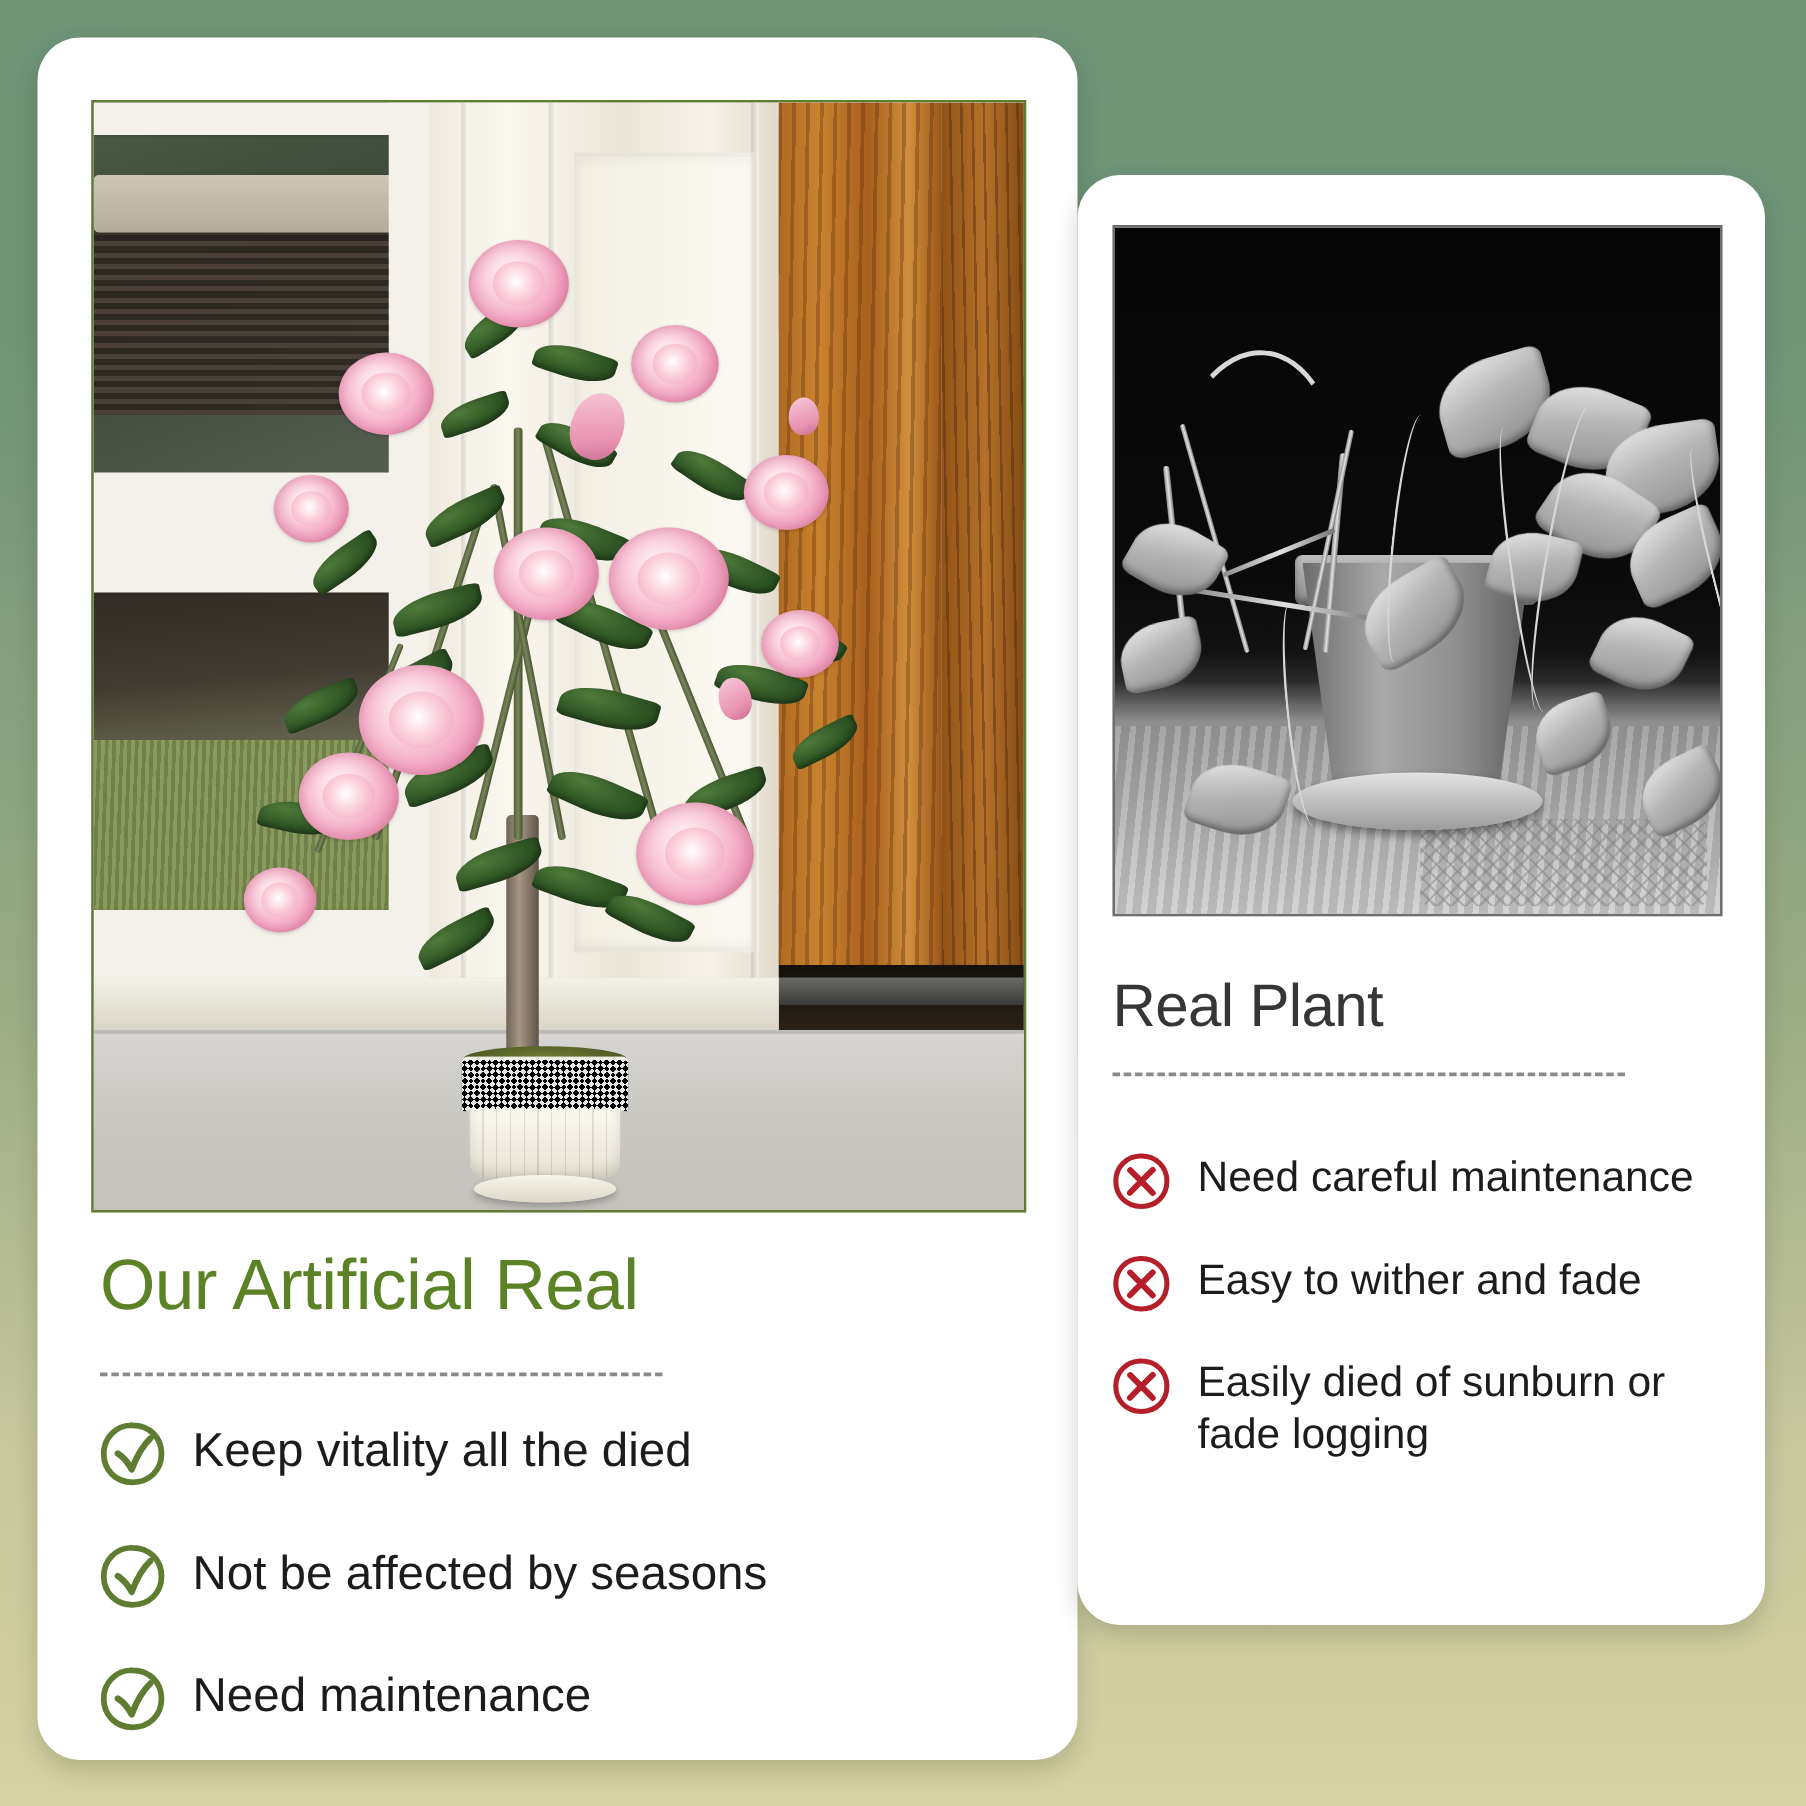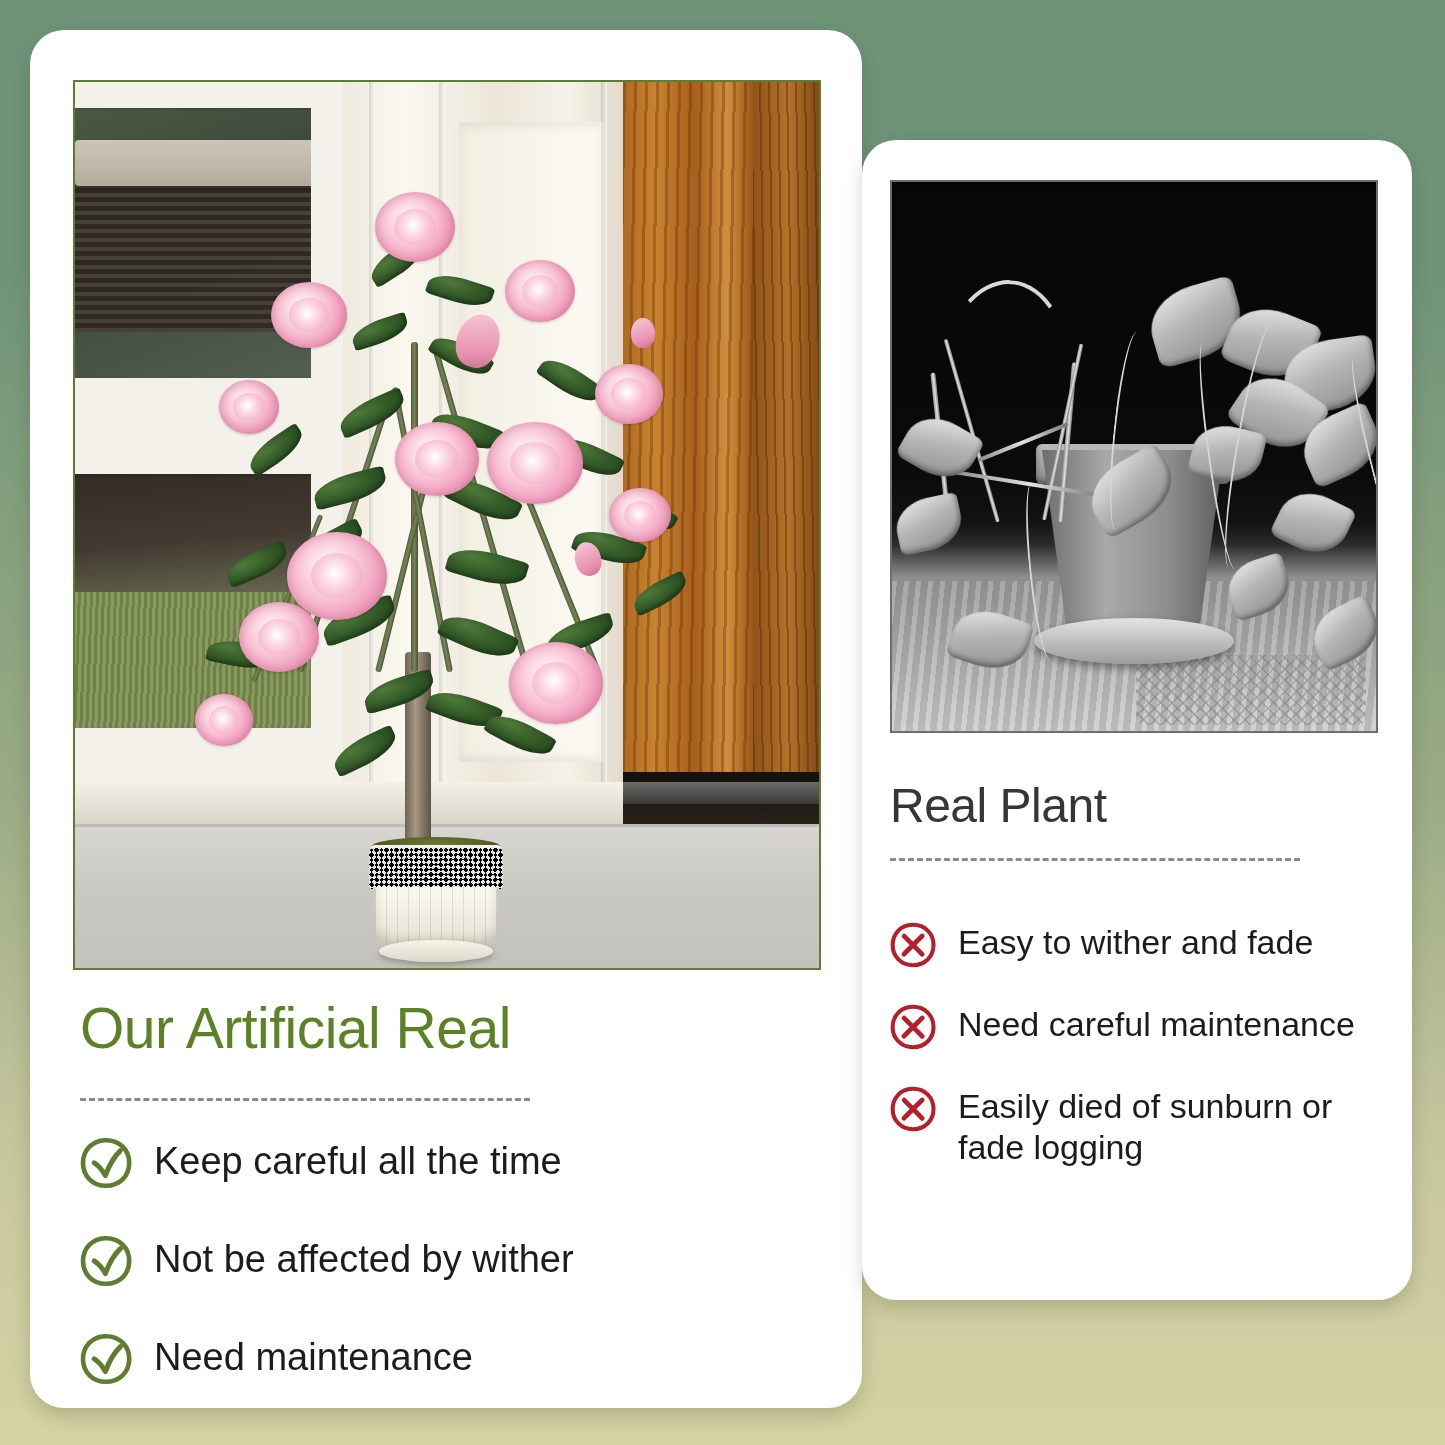--- a/index.html
+++ b/index.html
@@ -434,32 +434,32 @@
   <div class="feature-list" id="list-artificial">
 
     <div class="feature-item">
       <span class="f-icon">
         <svg viewBox="0 0 52 52" width="52" height="52">
           <path d="M26 3.2 C39.6 3.2 49.2 13 49.2 26 C49.2 39.2 39.4 48.8 26 48.8 C12.6 48.8 3 39 3 26 C3 13.2 12.4 3.6 25 3.2" fill="none" stroke="#5E7D31" stroke-width="4.6" stroke-linecap="round"></path>
           <path d="M7.5 11 C12 6.2 18.5 3.4 26 3.4" fill="none" stroke="#5E7D31" stroke-width="2" stroke-linecap="round" opacity=".55"></path>
           <path d="M14.2 25.8 C18.4 28.4 22.2 32.6 25.4 38.6 C29.4 27.4 34.2 19.6 40.4 13.6" fill="none" stroke="#5E7D31" stroke-width="5" stroke-linecap="round" stroke-linejoin="round"></path>
         </svg>
       </span>
-      <span class="f-label">Keep careful all the time</span>
+      <span class="f-label">Keep vitality all the died</span>
     </div>
 
     <div class="feature-item">
       <span class="f-icon">
         <svg viewBox="0 0 52 52" width="52" height="52">
           <path d="M26 3.2 C39.6 3.2 49.2 13 49.2 26 C49.2 39.2 39.4 48.8 26 48.8 C12.6 48.8 3 39 3 26 C3 13.2 12.4 3.6 25 3.2" fill="none" stroke="#5E7D31" stroke-width="4.6" stroke-linecap="round"></path>
           <path d="M7.5 11 C12 6.2 18.5 3.4 26 3.4" fill="none" stroke="#5E7D31" stroke-width="2" stroke-linecap="round" opacity=".55"></path>
           <path d="M14.2 25.8 C18.4 28.4 22.2 32.6 25.4 38.6 C29.4 27.4 34.2 19.6 40.4 13.6" fill="none" stroke="#5E7D31" stroke-width="5" stroke-linecap="round" stroke-linejoin="round"></path>
         </svg>
       </span>
-      <span class="f-label">Not be affected by wither</span>
+      <span class="f-label">Not be affected by seasons</span>
     </div>
 
     <div class="feature-item">
       <span class="f-icon">
         <svg viewBox="0 0 52 52" width="52" height="52">
           <path d="M26 3.2 C39.6 3.2 49.2 13 49.2 26 C49.2 39.2 39.4 48.8 26 48.8 C12.6 48.8 3 39 3 26 C3 13.2 12.4 3.6 25 3.2" fill="none" stroke="#5E7D31" stroke-width="4.6" stroke-linecap="round"></path>
           <path d="M7.5 11 C12 6.2 18.5 3.4 26 3.4" fill="none" stroke="#5E7D31" stroke-width="2" stroke-linecap="round" opacity=".55"></path>
           <path d="M14.2 25.8 C18.4 28.4 22.2 32.6 25.4 38.6 C29.4 27.4 34.2 19.6 40.4 13.6" fill="none" stroke="#5E7D31" stroke-width="5" stroke-linecap="round" stroke-linejoin="round"></path>
         </svg>
       </span>
@@ -522,33 +522,33 @@
 
     <div class="feature-item">
       <span class="f-icon">
         <svg viewBox="0 0 52 52" width="46" height="46">
           <path d="M26 3.2 C39.6 3.2 49.2 13 49.2 26 C49.2 39.2 39.4 48.8 26 48.8 C12.6 48.8 3 39 3 26 C3 13.2 12.4 3.6 25 3.2" fill="none" stroke="#B41F29" stroke-width="4.6" stroke-linecap="round"></path>
           <path d="M7.5 11 C12 6.2 18.5 3.4 26 3.4" fill="none" stroke="#B41F29" stroke-width="2" stroke-linecap="round" opacity=".55"></path>
           <path d="M16 16 C22 22 30 30 36.4 36.6" fill="none" stroke="#B41F29" stroke-width="5.4" stroke-linecap="round"></path>
           <path d="M36.4 15.8 C30 22 22 30 15.8 36.4" fill="none" stroke="#B41F29" stroke-width="5.4" stroke-linecap="round"></path>
         </svg>
       </span>
-      <span class="f-label">Easy to wither and fade</span>
+      <span class="f-label">Need careful maintenance</span>
     </div>
 
     <div class="feature-item">
       <span class="f-icon">
         <svg viewBox="0 0 52 52" width="46" height="46">
           <path d="M26 3.2 C39.6 3.2 49.2 13 49.2 26 C49.2 39.2 39.4 48.8 26 48.8 C12.6 48.8 3 39 3 26 C3 13.2 12.4 3.6 25 3.2" fill="none" stroke="#B41F29" stroke-width="4.6" stroke-linecap="round"></path>
           <path d="M7.5 11 C12 6.2 18.5 3.4 26 3.4" fill="none" stroke="#B41F29" stroke-width="2" stroke-linecap="round" opacity=".55"></path>
           <path d="M16 16 C22 22 30 30 36.4 36.6" fill="none" stroke="#B41F29" stroke-width="5.4" stroke-linecap="round"></path>
           <path d="M36.4 15.8 C30 22 22 30 15.8 36.4" fill="none" stroke="#B41F29" stroke-width="5.4" stroke-linecap="round"></path>
         </svg>
       </span>
-      <span class="f-label">Need careful maintenance</span>
+      <span class="f-label">Easy to wither and fade</span>
     </div>
 
     <div class="feature-item">
       <span class="f-icon">
         <svg viewBox="0 0 52 52" width="46" height="46">
           <path d="M26 3.2 C39.6 3.2 49.2 13 49.2 26 C49.2 39.2 39.4 48.8 26 48.8 C12.6 48.8 3 39 3 26 C3 13.2 12.4 3.6 25 3.2" fill="none" stroke="#B41F29" stroke-width="4.6" stroke-linecap="round"></path>
           <path d="M7.5 11 C12 6.2 18.5 3.4 26 3.4" fill="none" stroke="#B41F29" stroke-width="2" stroke-linecap="round" opacity=".55"></path>
           <path d="M16 16 C22 22 30 30 36.4 36.6" fill="none" stroke="#B41F29" stroke-width="5.4" stroke-linecap="round"></path>
           <path d="M36.4 15.8 C30 22 22 30 15.8 36.4" fill="none" stroke="#B41F29" stroke-width="5.4" stroke-linecap="round"></path>
         </svg>

